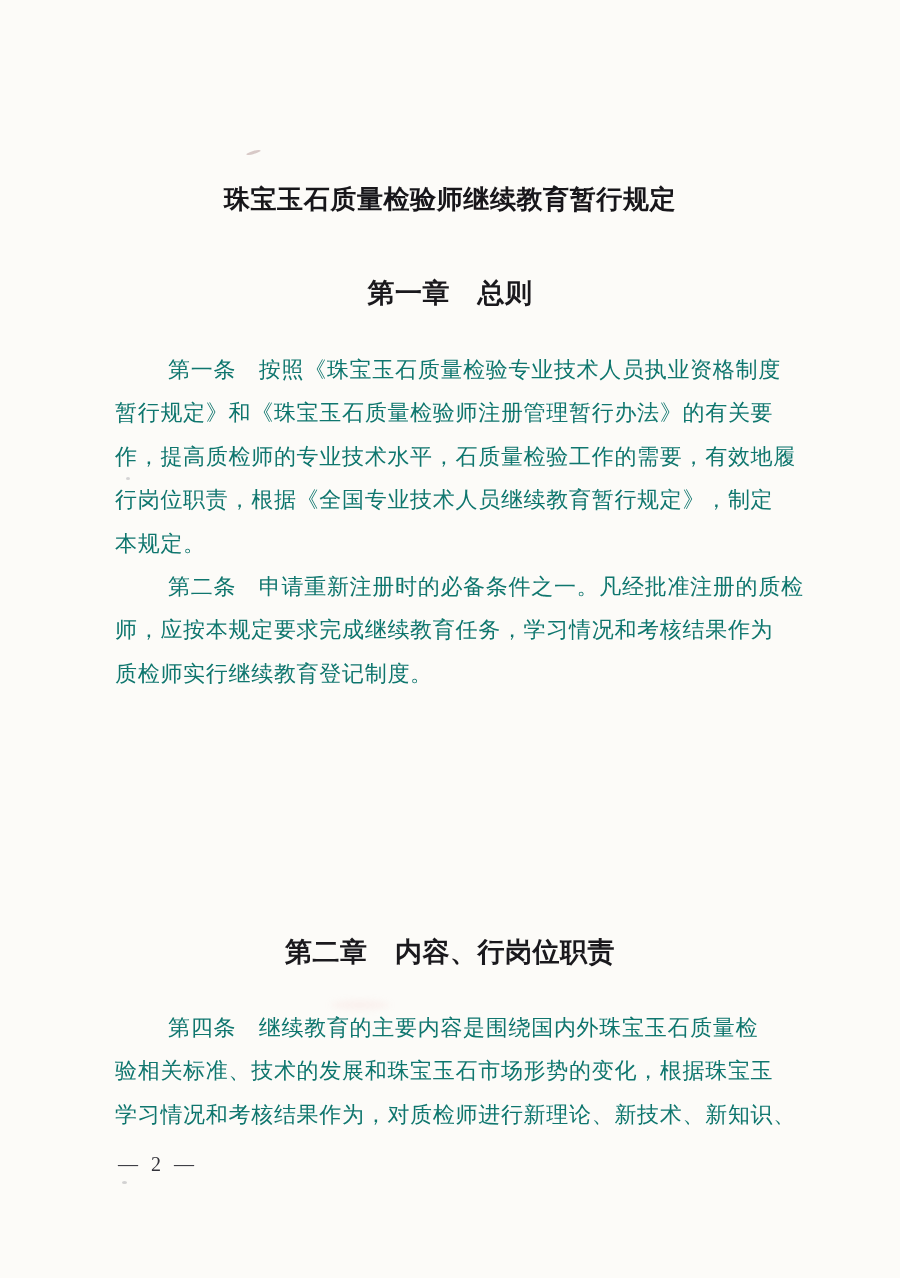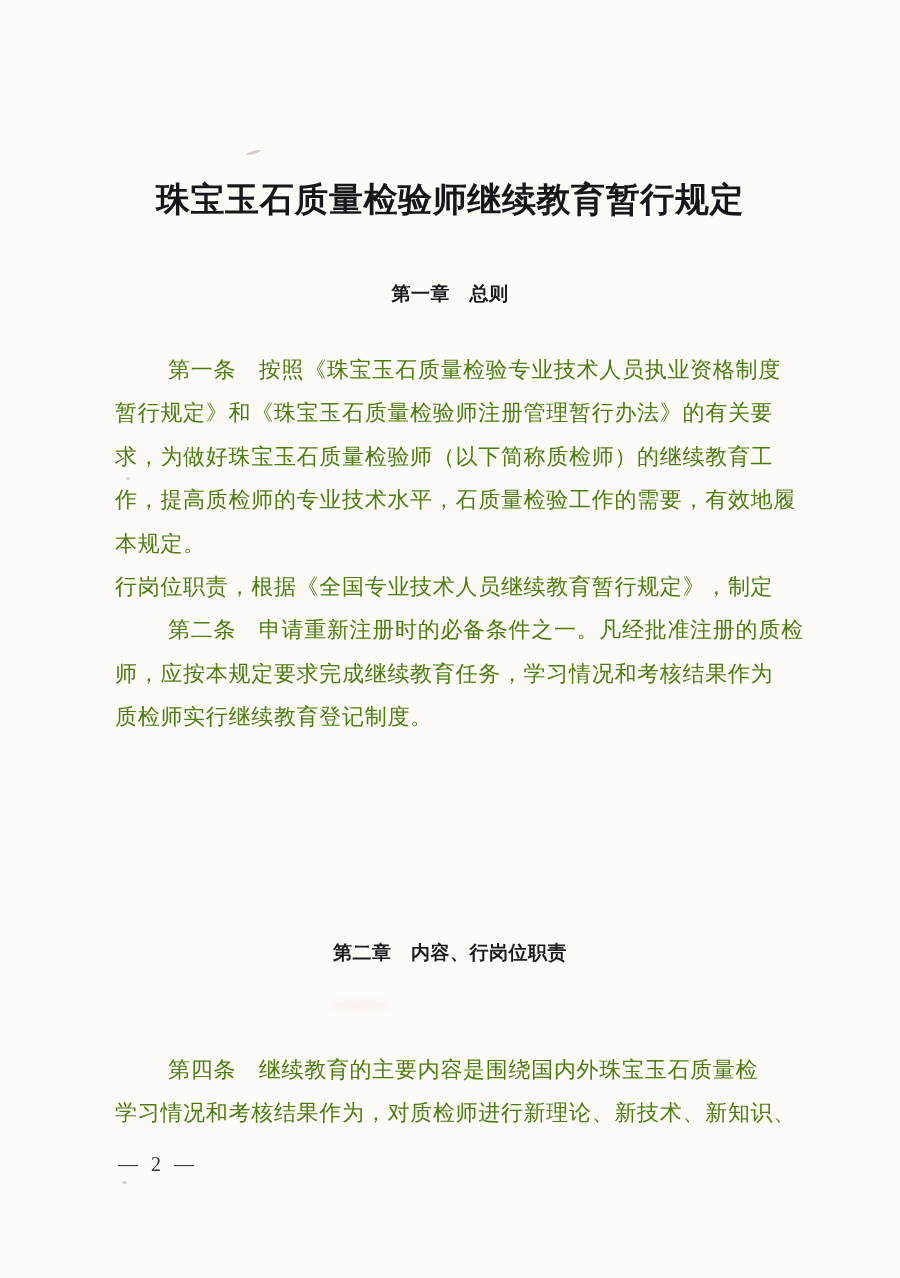--- a/index.html
+++ b/index.html
@@ -17,55 +17,55 @@
     box-sizing: border-box;
   }
   .doc-title {
     position: absolute;
     top: 184px;
     left: 0;
     width: 100%;
     margin: 0;
     text-align: center;
     font-family: "Liberation Sans", "DejaVu Sans", sans-serif;
-    font-size: 34px;
+    font-size: 26px;
     font-weight: 700;
     letter-spacing: 0.6px;
     color: #17161a;
     line-height: 31px;
     white-space: nowrap;
   }
   .chapter-heading {
     position: absolute;
     left: 0;
     width: 100%;
     margin: 0;
     text-align: center;
     font-family: "Liberation Sans", "DejaVu Sans", sans-serif;
-    font-size: 19px;
+    font-size: 27px;
     font-weight: 700;
     letter-spacing: 0.5px;
     color: #1a191d;
     line-height: 27px;
     white-space: nowrap;
   }
   .chapter-1 { top: 280px; }
   .chapter-2 { top: 939px; }
   .body-block {
     position: absolute;
     left: 115px;
     width: 672px;
     font-family: "Liberation Serif", "DejaVu Serif", serif;
     font-size: 22px;
     letter-spacing: 0.7px;
-    color: #4d7c0f;
+    color: #0f766e;
     line-height: 43.4px;
   }
   .body-block-1 { top: 348px; }
-  .body-block-2 { top: 1048px; }
+  .body-block-2 { top: 1006px; }
   .para { margin: 0; padding: 0; }
   .line {
     margin: 0;
     padding: 0;
     white-space: nowrap;
   }
   .line.indent { text-indent: 53px; }
   .page-footer {
     position: absolute;
     top: 1153px;
@@ -104,37 +104,37 @@
 <div class="page">
 
   <h1 class="doc-title">珠宝玉石质量检验师继续教育暂行规定</h1>
 
   <h2 class="chapter-heading chapter-1">第一章　总则</h2>
 
   <div class="body-block body-block-1">
     <div class="para">
       <p class="line indent">第一条　按照《珠宝玉石质量检验专业技术人员执业资格制度</p>
       <p class="line">暂行规定》和《珠宝玉石质量检验师注册管理暂行办法》的有关要</p>
-      <p class="line">求，为做好珠宝玉石质量检验师（以下简称质检师）的继续教育工</p>
       <p class="line">作，提高质检师的专业技术水平，石质量检验工作的需要，有效地履</p>
+      <p class="line">行岗位职责，根据《全国专业技术人员继续教育暂行规定》，制定</p>
       <p class="line">本规定。</p>
-      <p class="line">行岗位职责，根据《全国专业技术人员继续教育暂行规定》，制定</p>
     </div>
     <div class="para">
       <p class="line indent">第二条　申请重新注册时的必备条件之一。凡经批准注册的质检</p>
       <p class="line">师，应按本规定要求完成继续教育任务，学习情况和考核结果作为</p>
       <p class="line">质检师实行继续教育登记制度。</p>
     </div>
   </div>
 
   <h2 class="chapter-heading chapter-2">第二章　内容、行岗位职责</h2>
 
   <div class="body-block body-block-2">
     <div class="para">
       <p class="line indent">第四条　继续教育的主要内容是围绕国内外珠宝玉石质量检</p>
+      <p class="line">验相关标准、技术的发展和珠宝玉石市场形势的变化，根据珠宝玉</p>
       <p class="line">学习情况和考核结果作为，对质检师进行新理论、新技术、新知识、</p>
     </div>
   </div>
 
   <div class="page-footer">— 2 —</div>
 
   <div class="speck speck-1"></div>
   <div class="speck speck-2"></div>
   <div class="speck speck-3"></div>
   <div class="speck smudge-1"></div>

